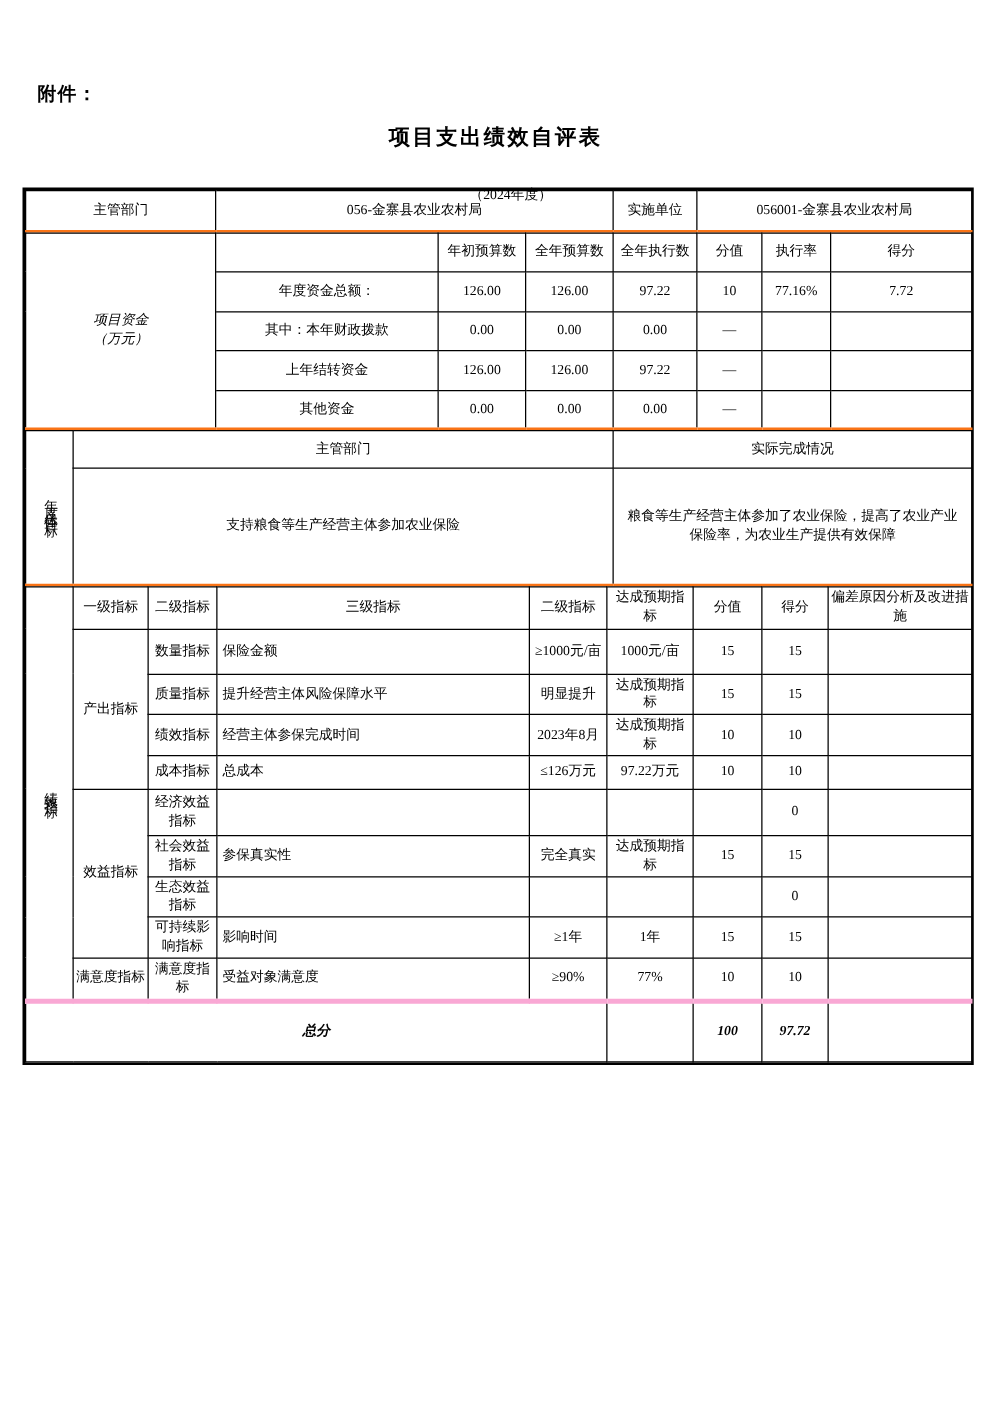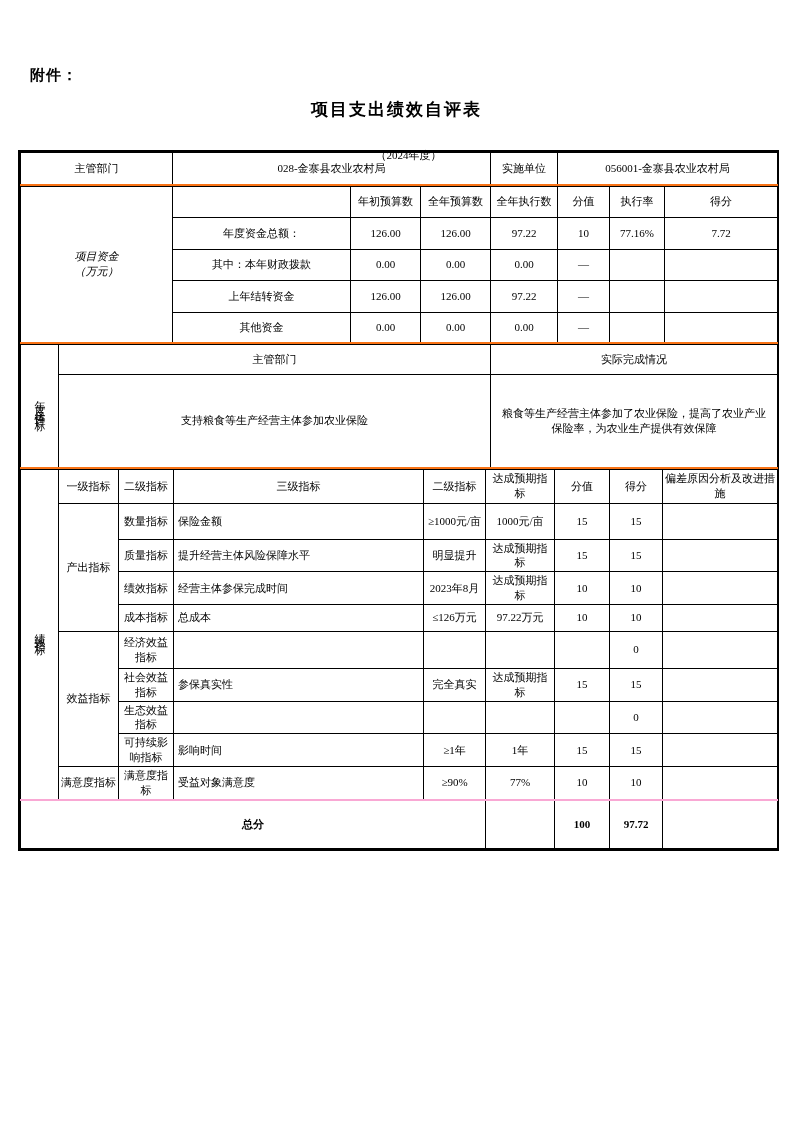--- a/index.html
+++ b/index.html
@@ -12,42 +12,42 @@
   .doc-title{position:absolute;left:0;top:98px;width:100%;text-align:center;font-size:17px;font-weight:bold;letter-spacing:2px;}
   .doc-subtitle{position:absolute;left:12px;top:124px;width:100%;text-align:center;font-size:11px;margin-top:24px;}
   .table-wrap{position:absolute;left:18px;top:150px;width:757px;border:2px solid #000;}
   table{border-collapse:collapse;table-layout:fixed;width:757px;}
   td{border:1px solid #000;font-size:11px;text-align:center;vertical-align:middle;padding:1px 2px;overflow:hidden;word-break:break-all;line-height:1.35;}
   .sec{border-bottom:2px solid #f97316;}
   .al{text-align:left;padding-left:4px;}
   .pre{white-space:pre-line;font-style:italic;}
   .vert{writing-mode:vertical-lr;text-orientation:upright;letter-spacing:4px;margin:0 auto;}
   .bold{font-weight:bold;}
-  .totrow td{border-top:2px solid #f9a8d4;}
+  .totrow td{border-top:4px solid #f9a8d4;font-style:italic;}
 </style>
 </head>
 <body>
 
 <div class="attachment">附件：</div>
 <div class="doc-title">项目支出绩效自评表</div>
 <div class="doc-subtitle">（2024年度）</div>
 
 <div class="table-wrap">
 
   <table>
     <colgroup>
         <col style="width:152px">
         <col style="width:318px">
         <col style="width:67px">
         <col style="width:220px">
       </colgroup>
     <tbody>
     <tr style="height:32px" class="sec">
       <td class="sec">主管部门</td>
-      <td class="sec">028-金寨县农业农村局</td>
+      <td class="sec">056-金寨县农业农村局</td>
       <td class="sec">实施单位</td>
       <td class="sec">056001-金寨县农业农村局</td>
     </tr>
   </tbody>
     </table>
 
   <table>
     <colgroup>
         <col style="width:152px">
         <col style="width:178px">

